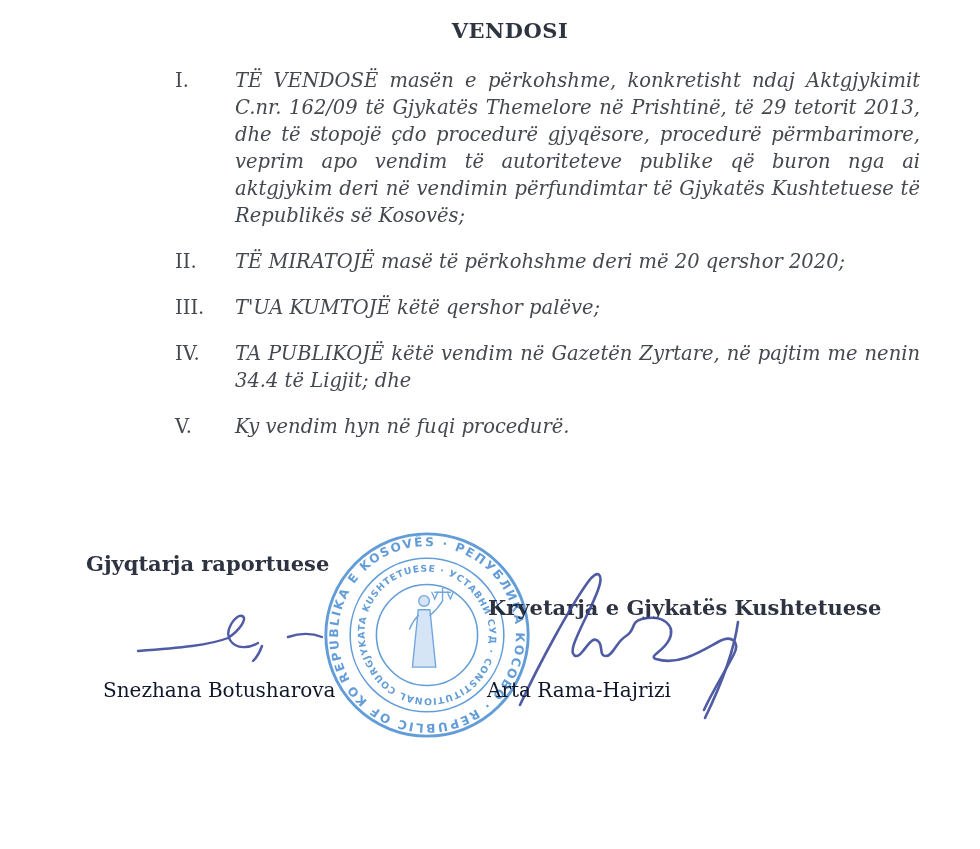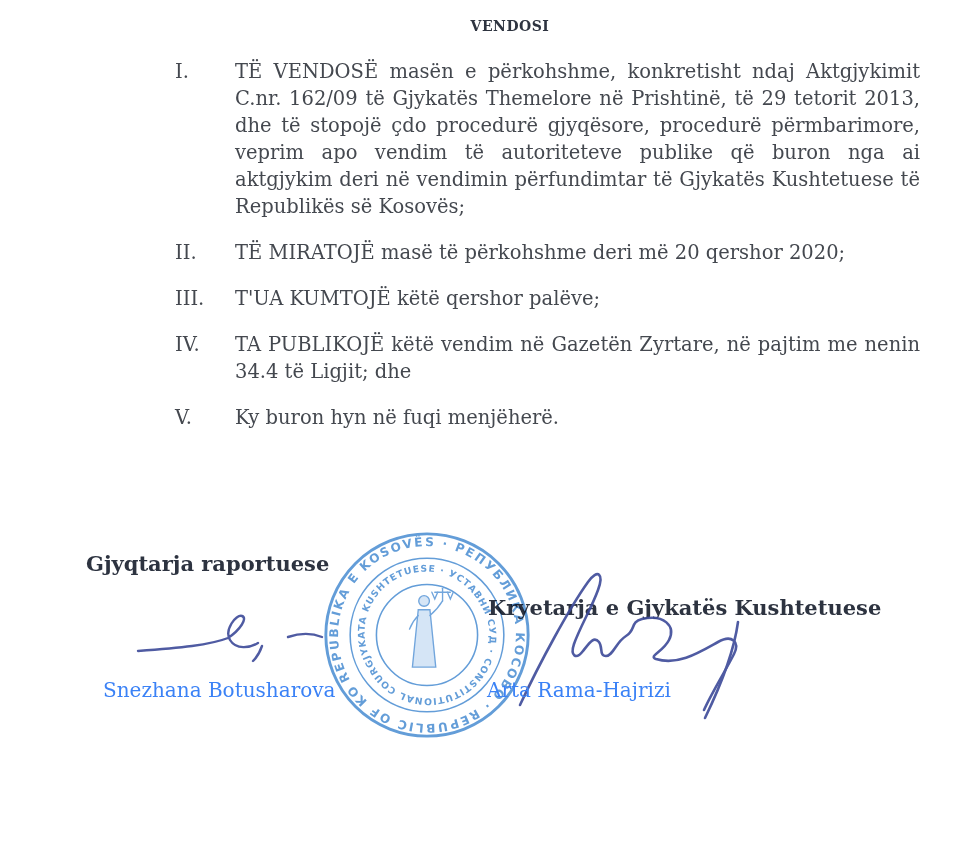--- a/index.html
+++ b/index.html
@@ -8,54 +8,54 @@
     width: 980px;
     height: 849px;
     background: #ffffff;
     font-family: "DejaVu Serif", "Liberation Serif", serif;
     color: #43474e;
     overflow: hidden;
   }
   .title {
     margin: 18px 60px 0 100px;
     text-align: center;
-    font-size: 14px;
+    font-size: 21px;
     font-weight: bold;
     letter-spacing: 0.5px;
     color: #2e3440;
   }
   .decisions {
     list-style: none;
     margin: 24px 0 0 175px;
     padding: 0;
     width: 745px;
   }
   .decision-item {
     display: grid;
     grid-template-columns: 60px 685px;
     font-size: 19.5px;
     line-height: 27px;
     margin-bottom: 19px;
     color: #44484f;
   }
   .numeral { text-align: left; }
-  .item-text { text-align: justify; }
+  .item-text { text-align: justify; font-style: italic; }
   .role {
     position: absolute;
     font-size: 21px;
     font-weight: bold;
     color: #2d3340;
     white-space: nowrap;
   }
   .role-left  { left: 86px; top: 551px; text-align: right; }
   .role-right { left: 488px; top: 551px; margin-top: 44px; }
   .name {
     position: absolute;
     font-size: 20px;
-    color: #3b82f6;
+    color: #0f172a;
     white-space: nowrap;
     text-align: right;
   }
   .name-left  { left: 103px; top: 678px; }
   .name-right { left: 487px; top: 678px; }
   .sig-left  { position: absolute; left: 120px; top: 598px; }
   .sig-right { position: absolute; left: 480px; top: 552px; }
   .seal {
     position: absolute;
     left: 320px;
@@ -87,21 +87,21 @@
     <li class="decision-item">
       <span class="numeral">III.</span>
       <span class="item-text">T'UA KUMTOJË këtë qershor palëve;</span>
     </li>
     <li class="decision-item">
       <span class="numeral">IV.</span>
       <span class="item-text">TA PUBLIKOJË këtë vendim në Gazetën Zyrtare, në pajtim me nenin 34.4 të Ligjit; dhe</span>
     </li>
     <li class="decision-item">
       <span class="numeral">V.</span>
-      <span class="item-text">Ky buron hyn në fuqi menjëherë.</span>
+      <span class="item-text">Ky vendim hyn në fuqi procedurë.</span>
     </li>
   </ol>
 
   <div class="role role-left">Gjyqtarja raportuese</div>
   <div class="role role-right">Kryetarja e Gjykatës Kushtetuese</div>
 
   <svg class="sig-left" width="230" height="75" viewBox="0 0 230 75">
     <g fill="none" stroke="#3d4a99" stroke-width="2.4" stroke-linecap="round" opacity="0.9">
       <path d="M 18,53 C 60,50 90,47 108,40 C 120,32 128,20 122,18 C 116,16 104,32 110,42 C 116,52 130,50 138,45"></path>
       <path d="M 142,48 C 140,54 137,59 133,63"></path>

